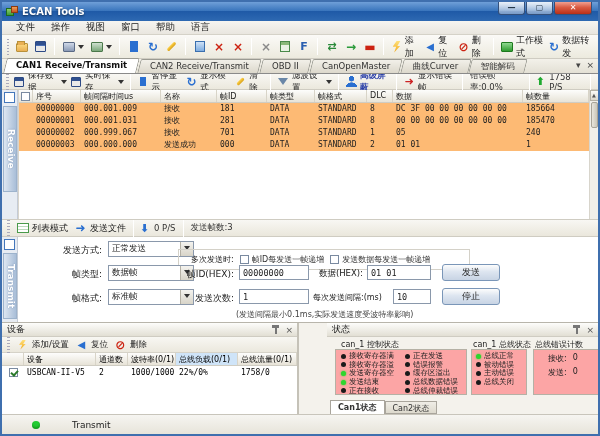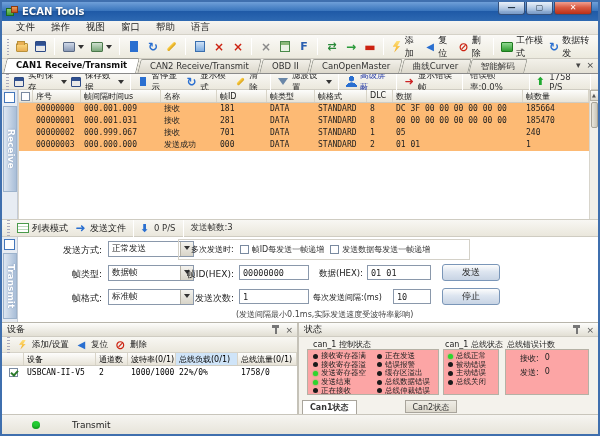--- a/index.html
+++ b/index.html
@@ -76,21 +76,21 @@
   
   .tabrow{height:15px;background:linear-gradient(#f3f1ea,#e3e0d5);display:flex;align-items:flex-end;padding-left:3px;border-bottom:1px solid #8a8a8a;position:relative;}
   .dtab{font-size:8.5px;color:#333;padding:1px 10px 1px 10px;border:1px solid #9a9a92;border-bottom:none;border-radius:2px 2px 0 0;background:linear-gradient(#f2f0e9,#dcd8cc);margin-right:1px;height:14px;transform:skewX(-14deg);}
   .dtab span{display:inline-block;transform:skewX(14deg);}
   .dtab.active{background:#fff;font-weight:bold;color:#111;height:15px;}
   .tabrow-ctrls{position:absolute;right:4px;top:1px;display:flex;gap:6px;align-items:center;}
   .tiny-ctrl{font-size:9px;color:#444;line-height:10px;}
 
   .subtoolbar{height:16px;background:linear-gradient(#f8f7f3,#ebe8dd);display:flex;align-items:center;padding:0 3px;border-bottom:1px solid #cfccc2;font-size:8.5px;}
   .subtoolbar .tbtn{font-size:8.5px;padding:1px 2px;}
-  .blue-label{color:#2a3fa8;font-weight:normal;}
+  .blue-label{color:#2a3fa8;font-weight:bold;}
   .plain-stat{font-size:8.5px;color:#333;padding:0 3px;}
 
   
   .receive-area{height:129px;display:flex;background:#fdba74;}
   .vstrip{width:16px;background:#e7ecf3;border-right:1px solid #c4cbd6;display:flex;flex-direction:column;align-items:center;}
   .dock-sq{width:11px;height:11px;background:#fff;border:1px solid #4477bb;margin:2px 0 3px 0;flex:none;}
   .vtab-tab{width:14px;background:linear-gradient(90deg,#dde6f1,#a9bed8);border:1px solid #9db3cc;border-radius:0 0 0 0;color:#fff;font-size:9px;font-weight:bold;writing-mode:vertical-rl;text-align:center;padding:8px 0;text-shadow:0 0 2px #7a92b5;}
   .rx-tab{height:86px;}
   .tx-tab{height:66px;}
 
@@ -116,29 +116,29 @@
 
   
   .transmit-area{height:85px;display:flex;background:#fff;}
   .tx-form{flex:1;position:relative;font-size:9px;color:#222;}
   .flabel{position:absolute;text-align:right;color:#222;}
   .combo{position:absolute;height:16px;border:1px solid #8a98ab;background:#fff;display:flex;align-items:center;}
   .combo .cval{flex:1;font-size:8.5px;padding:0 3px;white-space:nowrap;overflow:hidden;}
   .combo .cbtn{width:13px;height:100%;background:linear-gradient(#f4f3ef,#d8d4c8);border-left:1px solid #b5b1a5;display:flex;align-items:center;justify-content:center;}
   .tinput{position:absolute;height:15px;border:1px solid #8a98ab;background:#fff;font-family:"DejaVu Sans Mono","Liberation Mono",monospace;font-size:8.5px;padding:0 3px;color:#222;}
   .pbtn{position:absolute;width:58px;height:17px;border:1px solid #7a96b8;border-radius:3px;background:linear-gradient(#fdfdfc,#e4e9f2 45%,#cfd9е8);background-image:linear-gradient(#fdfdfc,#dde5f0 45%,#c8d4e4);font-size:9px;text-align:center;line-height:15px;color:#222;}
-  .multi-group{position:absolute;left:160px;top:2px;width:292px;height:21px;border:1px solid #d4d1c8;display:flex;align-items:center;gap:6px;padding-left:12px;font-size:8px;}
+  .multi-group{position:absolute;left:160px;top:12px;width:292px;height:21px;border:1px solid #d4d1c8;display:flex;align-items:center;gap:6px;padding-left:12px;font-size:8px;}
   .cbx-item{display:flex;align-items:center;gap:3px;font-size:8px;color:#333;}
   .note-text{position:absolute;font-size:8px;color:#444;}
 
   
   .bottom{height:92px;display:flex;background:#e2dfd6;border-top:1px solid #b8b5ab;}
   .panel{background:#f4f2ec;display:flex;flex-direction:column;}
   .dev-panel{width:297px;border-right:2px solid #c5c2b8;}
-  .stat-panel{flex:1;}
+  .stat-panel{flex:1;padding-left:28px;}
   .ptitle{height:14px;background:linear-gradient(#fdfdfb,#e2dfd4);border-bottom:1px solid #cfccc2;display:flex;align-items:center;padding:0 5px;font-size:9px;color:#222;position:relative;}
   .ptitle-ctrls{position:absolute;right:4px;top:2px;display:flex;gap:5px;align-items:center;}
   .pin{width:9px;height:10px;background-image:linear-gradient(#777,#777),linear-gradient(#777,#777);background-size:7px 3px,2px 6px;background-position:center top,center 3px;background-repeat:no-repeat;}
   .px{font-size:9px;color:#555;line-height:9px;}
 
   .ptoolbar{height:16px;background:linear-gradient(#f8f7f3,#ebe8dd);display:flex;padding:0 4px;border-bottom:1px solid #d5d2c8;}
   .ptoolbar .tbtn{font-size:8.5px;}
 
   .dev-table{flex:1;background:#fff;display:flex;flex-direction:column;}
   .dhead{display:flex;height:13px;background:linear-gradient(#fdfdfc,#e7e3d7);border-bottom:1px solid #cfccc2;}
@@ -151,21 +151,21 @@
   .d4{width:62px;flex:none;} .d5{flex:1;}
 
   .stat-body{flex:1;position:relative;}
   .sg-title{position:absolute;top:2px;font-size:8px;color:#222;}
   .sg-box{position:absolute;top:12px;background:#fca5a5;border:1px solid #b5b1a5;}
   .led-col{display:flex;flex-direction:column;padding:2px 0 0 5px;}
   .led-item{display:flex;align-items:center;gap:3px;height:8.6px;font-size:7.5px;color:#222;white-space:nowrap;}
   .led{width:5px;height:5px;border-radius:50%;background:var(--led_off,#1a1a1a);flex:none;}
   .led.on{background:var(--led_on,#2ed52e);box-shadow:0 0 2px #2ed52e;}
   .cnt-row{display:flex;gap:6px;font-size:8px;color:#222;padding:3px 0 0 14px;}
-  .stat-tabs{height:14px;display:flex;align-items:flex-start;padding-left:3px;gap:48px;}
+  .stat-tabs{height:14px;display:flex;align-items:center;padding-left:3px;}
   .ptab{font-size:8px;padding:1px 7px;border:1px solid #a9a59c;background:linear-gradient(#efede6,#ddd9cd);color:#333;height:13px;}
   .ptab.active{background:#fff;font-weight:bold;height:14px;border-bottom:none;}
 
   
   .statusbar{height:20px;background:linear-gradient(#f6f5f1,#e7e4da);border-top:1px solid #c8c5bb;display:flex;align-items:center;}
   .conn-dot{width:8px;height:8px;border-radius:50%;background:var(--connected,#22cc33);margin-left:30px;box-shadow:inset 0 -2px 2px rgba(0,90,0,.4);}
   .conn-text{font-size:9px;color:#222;margin-left:32px;}
 </style>
 </head>
 <body>
@@ -307,28 +307,28 @@
       <span class="tiny-ctrl">×</span>
     </span>
   </div>
 
   <div class="subtoolbar">
     <span class="grip"></span>
     <span class="tbtn">
         <span class="ticon">
           <span class="i-floppy sm"></span>
         </span>
+        <span>保存数据</span>
+        <span class="caret"></span>
+      </span>
+    <span class="tbtn">
+        <span class="ticon">
+          <span class="i-floppy sm"></span>
+        </span>
         <span>实时保存</span>
-        <span class="caret"></span>
-      </span>
-    <span class="tbtn">
-        <span class="ticon">
-          <span class="i-floppy sm"></span>
-        </span>
-        <span>保存数据</span>
         <span class="caret"></span>
       </span>
     <span class="tsep"></span>
     <span class="tbtn">
         <span class="ticon">
           <span class="i-pause" style="height:9px;border-left-width:3px;border-right-width:3px;"></span>
         </span>
         <span>暂停显示</span>
       </span>
     <span class="tbtn">

